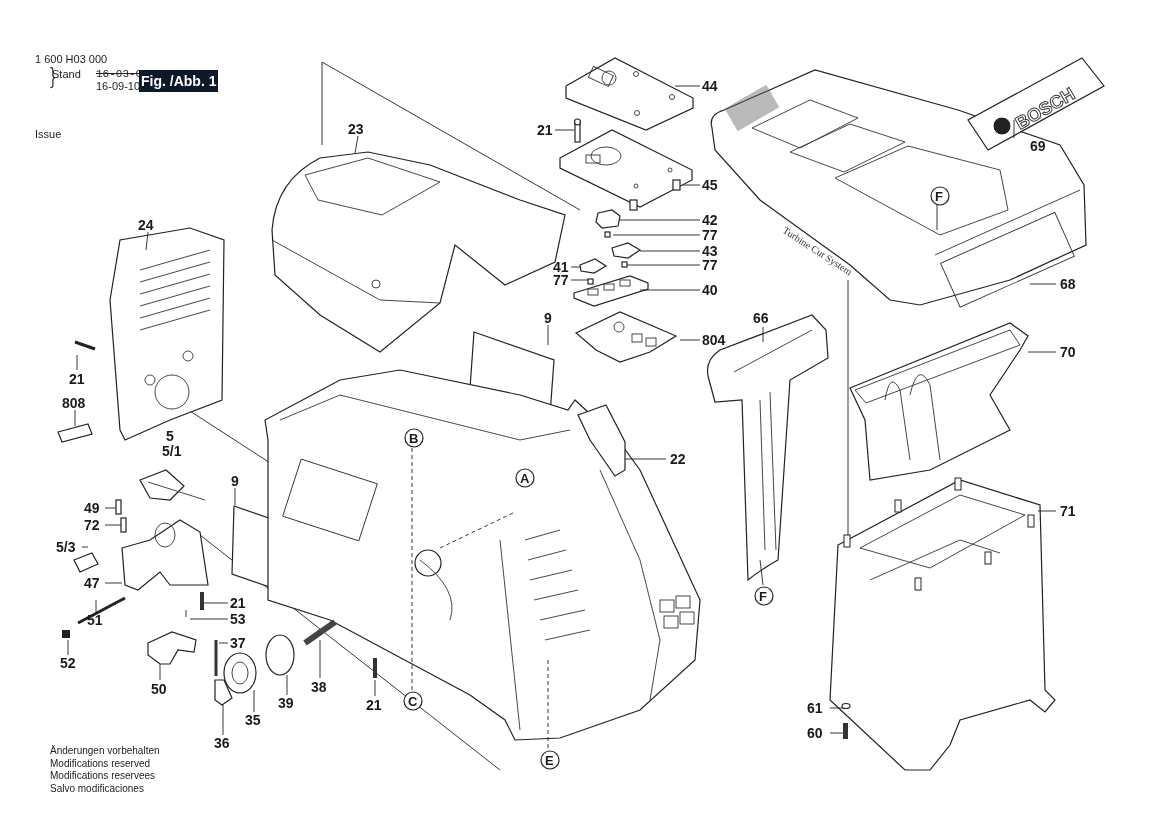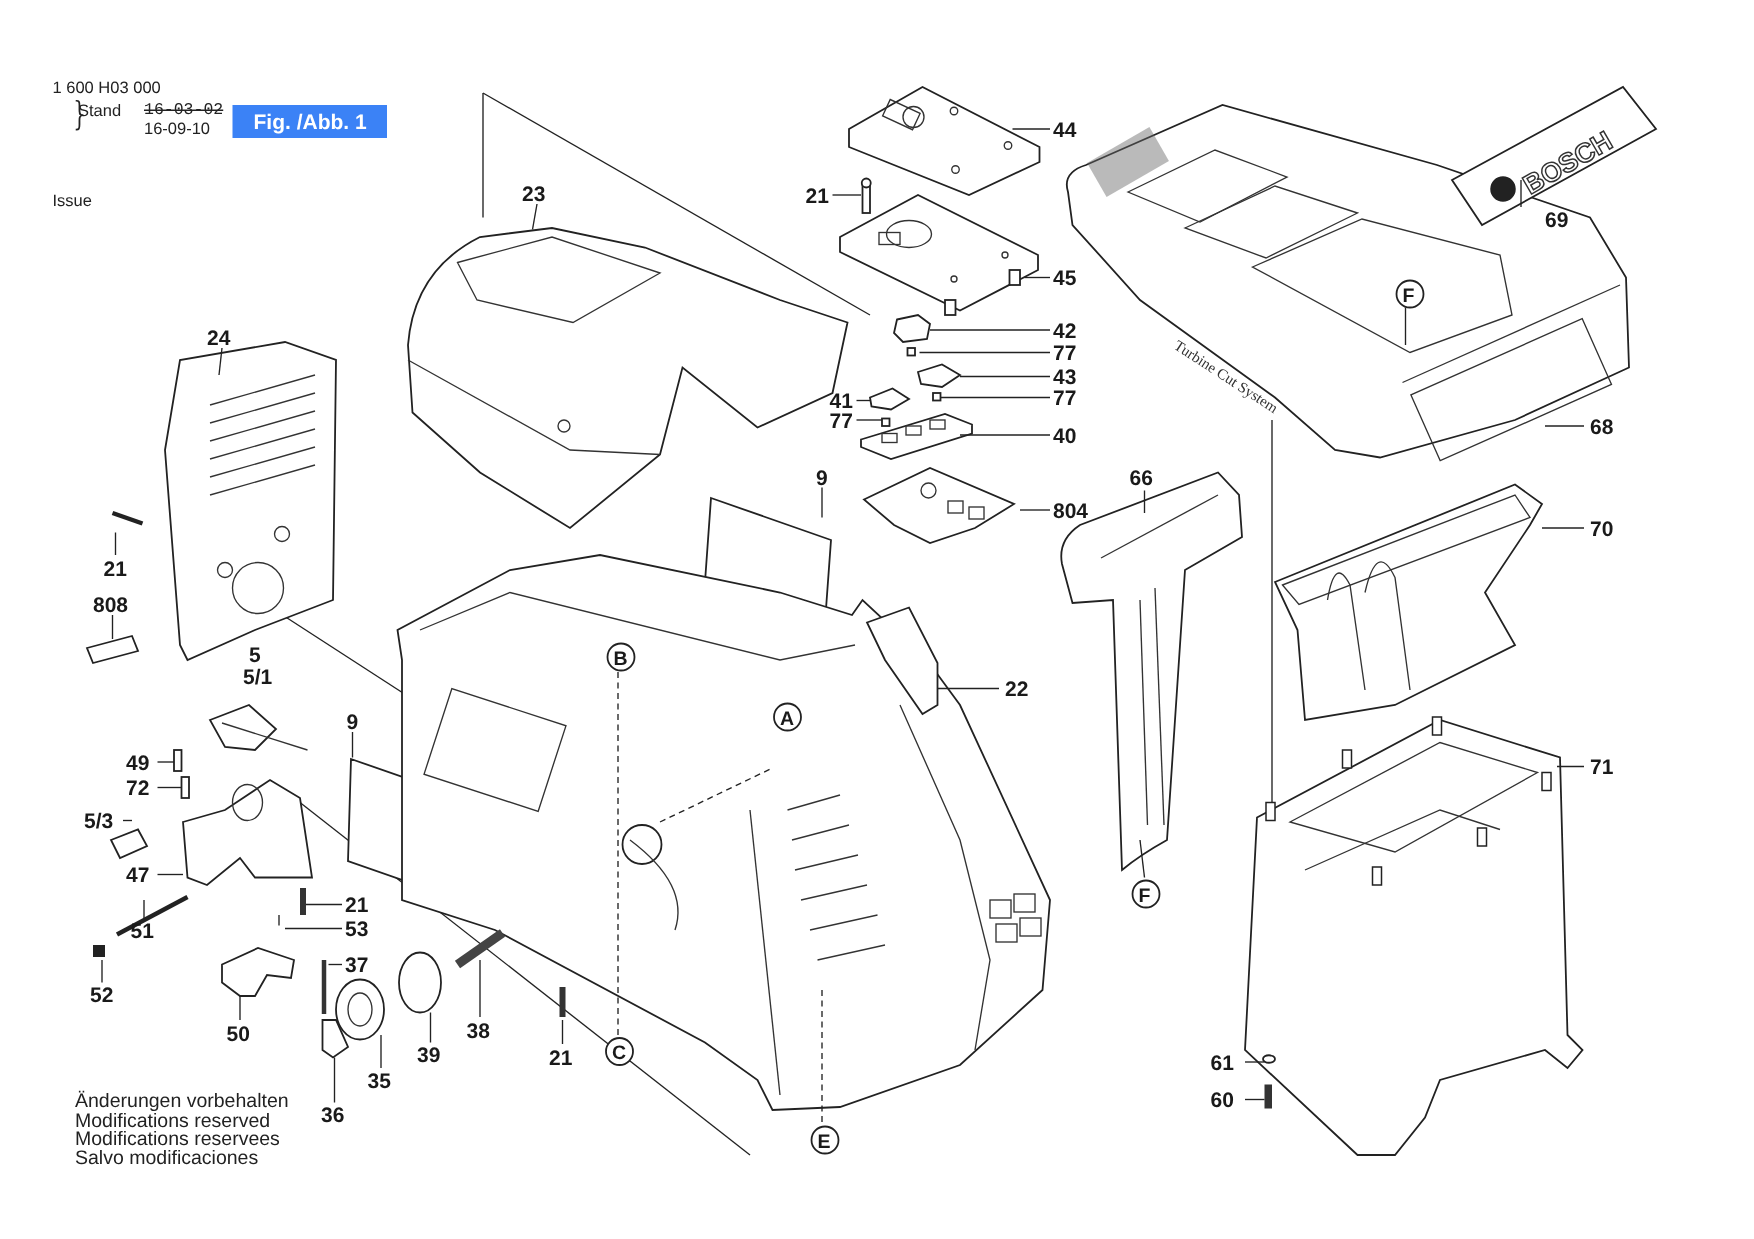--- a/index.html
+++ b/index.html
@@ -5,23 +5,23 @@
   html, body { margin: 0; padding: 0; background: #ffffff; }
   body { width: 1169px; height: 826px; position: relative; overflow: hidden;
          font-family: "Liberation Sans", sans-serif; color: #1a1a1a; }
   .hdr { position: absolute; font-size: 11px; line-height: 12px; color: #222; }
   .doc-number { left: 35px; top: 53px; }
   .brace { position: absolute; left: 46px; top: 66px; font-size: 22px; line-height: 22px; font-family: "DejaVu Serif", serif; color:#222; transform: scaleX(0.6); }
   .date-old { position: absolute; left: 96px; top: 68px; text-decoration: line-through; font-family: Liberation Mono, monospace; }
   .date-new { position: absolute; left: 96px; top: 80px; }
   .lbl-stand { position: absolute; left: 52px; top: 68px; text-align: right; }
   .lbl-issue { position: absolute; left: 35px; top: 80px; margin-top: 48px; }
-  .fig-badge { position: absolute; left: 155px; top: 70px; background: #3b82f6; color: #fff;
-               font-weight: bold; font-size: 14px; padding: 2px 14px; line-height: 18px; }
-  .footer { position: absolute; left: 50px; top: 728px; font-size: 13px; line-height: 12.5px; color: #222; }
+  .fig-badge { position: absolute; left: 139px; top: 70px; background: #0f172a; color: #fff;
+               font-weight: bold; font-size: 14px; padding: 2px 2px; line-height: 18px; }
+  .footer { position: absolute; left: 50px; top: 745px; font-size: 10px; line-height: 12.5px; color: #222; }
   svg#diagram { position: absolute; left: 0; top: 0; }
   .part-label { font-family: "Liberation Sans", sans-serif; font-weight: bold; font-size: 14px; fill: #1a1a1a; }
   .ref-letter { font-family: "Liberation Sans", sans-serif; font-weight: bold; font-size: 13px; fill: #1a1a1a; }
   .brand-text { font-family: "Liberation Sans", sans-serif; font-weight: bold; font-size: 18px; fill: #fff; stroke:#333; stroke-width:1; }
   .imprint { font-family: "Liberation Serif", serif; font-size: 10px; fill: #333; }
   .ol { fill: #fff; stroke: #222; stroke-width: 1.2; }
   .ol2 { fill: none; stroke: #333; stroke-width: 0.9; }
   .lead { stroke: #222; stroke-width: 0.9; fill: none; }
   .dash { stroke: #222; stroke-width: 0.9; fill: none; stroke-dasharray: 4 3; }
 </style>

